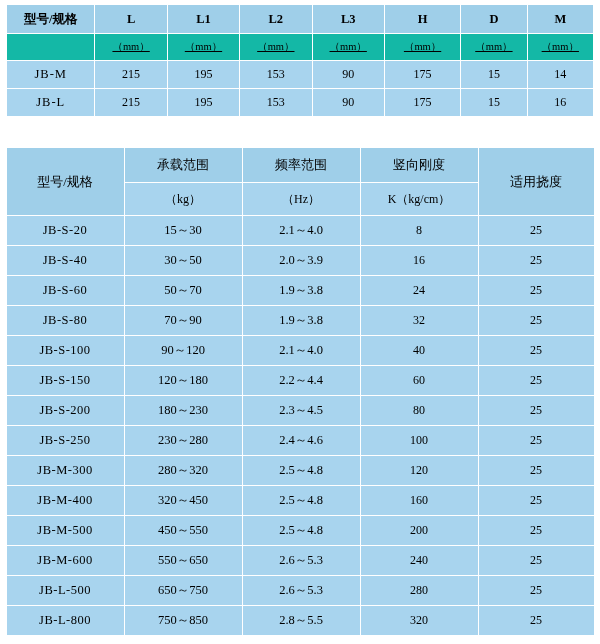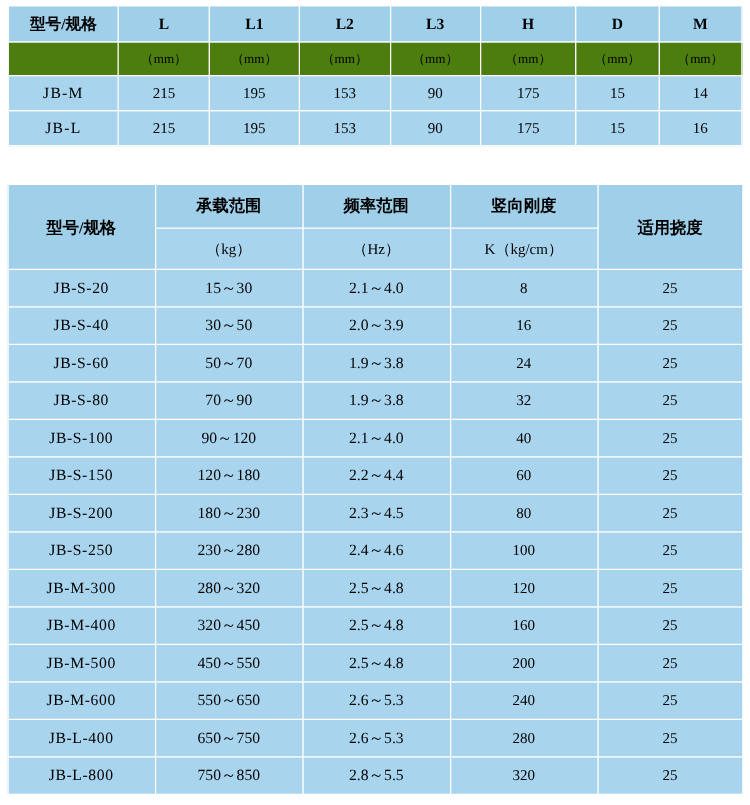--- a/index.html
+++ b/index.html
@@ -37,23 +37,24 @@
     font-family: "Liberation Serif", serif;
     height: 25px;
   }
   .tbl-dim tr.head td {
     background: #9fcfe9;
     font-weight: bold;
     font-size: 12.5px;
     height: 26px;
   }
   .tbl-dim tr.unit td {
-    background: #4d7c0f;
+    background: #14b8a6;
     font-size: 10.5px;
     height: 24px;
+    text-decoration: underline;
   }
   .tbl-dim td.model {
     font-size: 12.5px;
     letter-spacing: 1px;
   }
   .tbl-dim tr.head td.model {
     letter-spacing: 0;
   }
   .gap {
     height: 30px;
@@ -68,21 +69,21 @@
     background: #a8d4ee;
     text-align: center;
     vertical-align: middle;
     color: #000000;
     font-size: 12px;
     font-family: "Liberation Serif", serif;
     height: 27px;
   }
   .tbl-spec tr.head td {
     background: #9fcfe9;
-    font-weight: bold;
+    font-weight: normal;
     font-size: 13px;
     height: 32px;
   }
   .tbl-spec tr.unit td {
     background: #a8d4ee;
     font-weight: normal;
     font-size: 12px;
     height: 30px;
   }
   .tbl-spec td.model {
@@ -256,21 +257,21 @@
         <td>25</td>
       </tr>
       <tr>
         <td class="model">JB-M-600</td>
         <td class="rangecell">550～650</td>
         <td class="rangecell">2.6～5.3</td>
         <td>240</td>
         <td>25</td>
       </tr>
       <tr>
-        <td class="model">JB-L-400</td>
+        <td class="model">JB-L-500</td>
         <td class="rangecell">650～750</td>
         <td class="rangecell">2.6～5.3</td>
         <td>280</td>
         <td>25</td>
       </tr>
       <tr>
         <td class="model">JB-L-800</td>
         <td class="rangecell">750～850</td>
         <td class="rangecell">2.8～5.5</td>
         <td>320</td>

